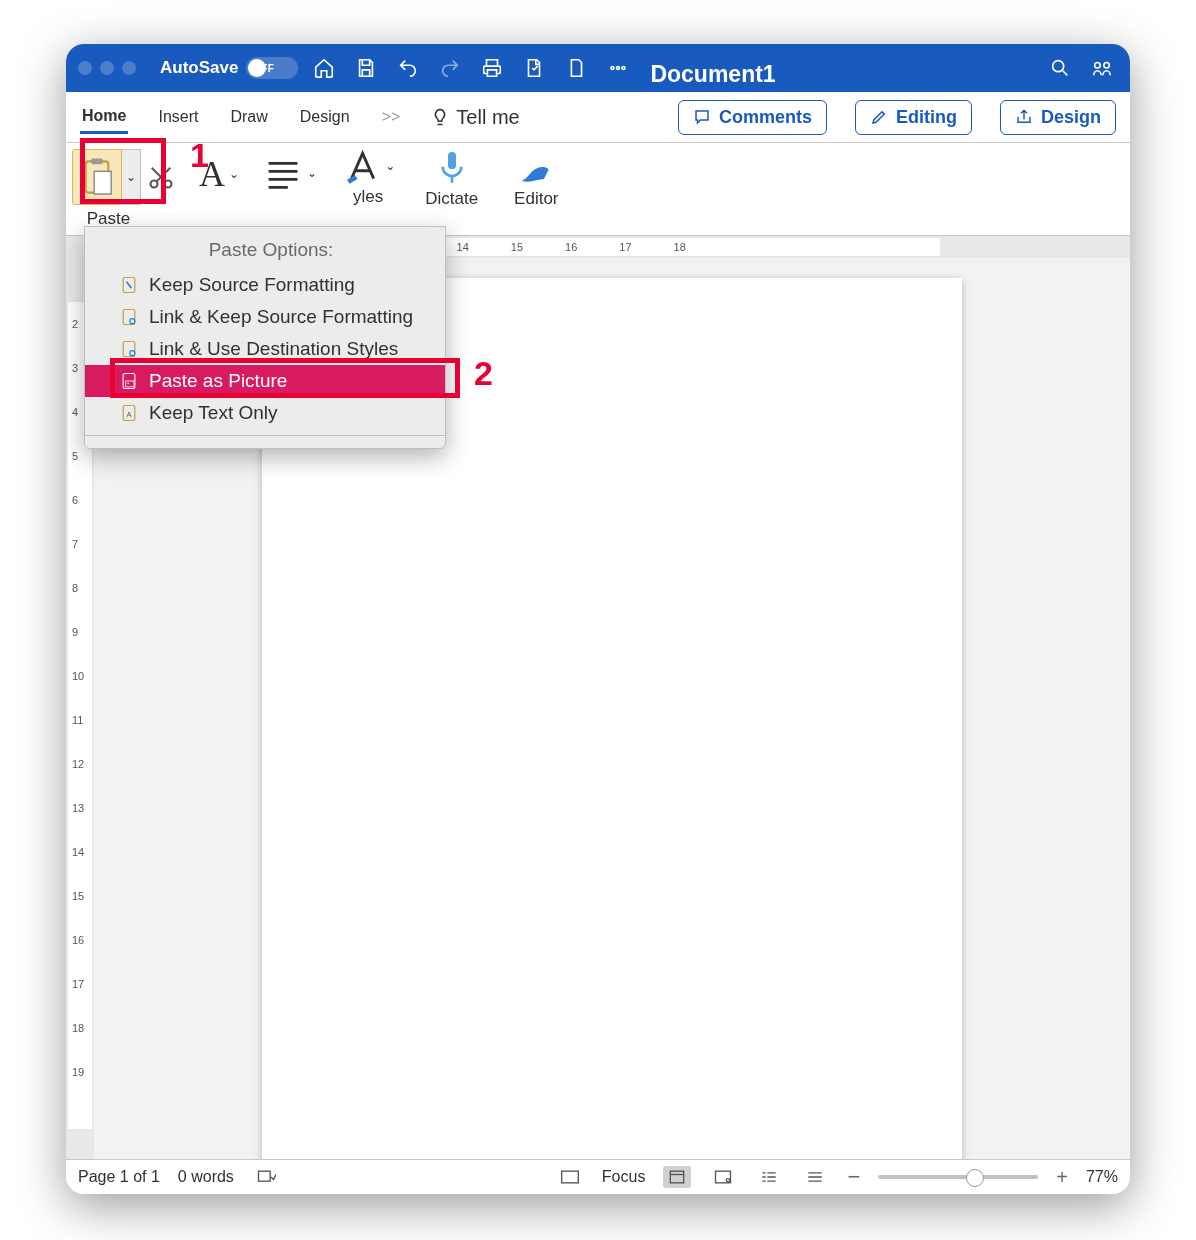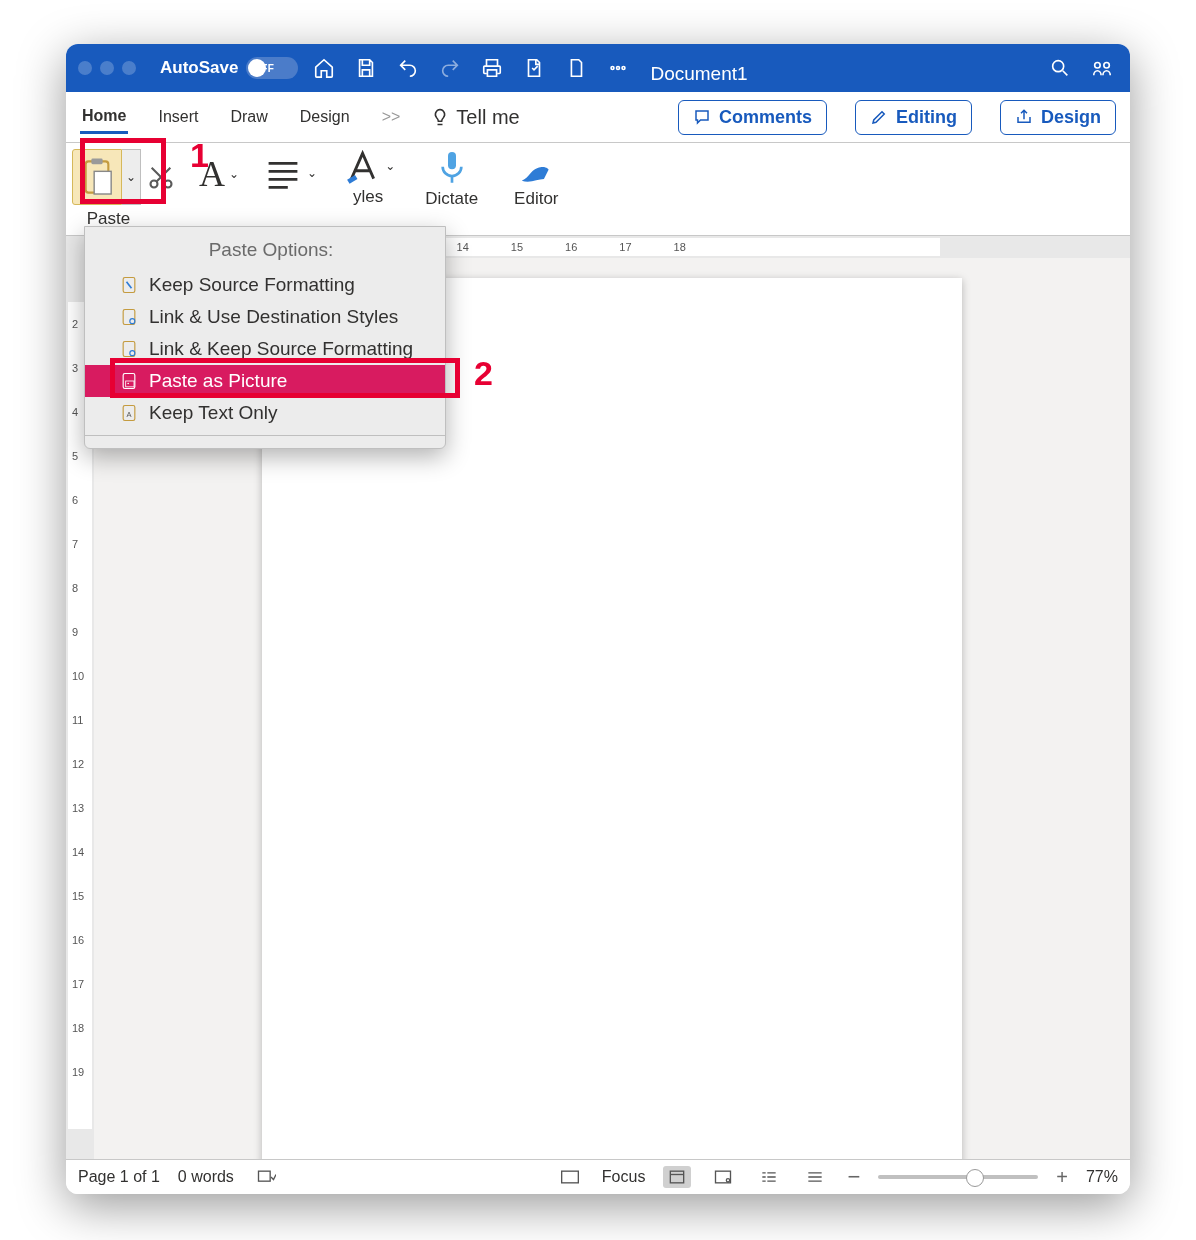--- a/index.html
+++ b/index.html
@@ -12,41 +12,41 @@
     --text-dark: #323130;
     --annotate-red: #E70033;
     --dropdown-bg: #ECECEC;
     --highlight: #D81B60;
   }
   html, body { margin:0; padding:0; font-family: -apple-system, "Segoe UI", sans-serif; background:#FFF; }
 
   .frame { position:relative; width:1196px; height:1240px; background:#FFF; }
   .window {
     position:absolute; left:66px; top:44px; width:1064px; height:1150px;
-    border-radius:12px; overflow:hidden; background:#FFF;
+    border-radius:18px; overflow:hidden; background:#FFF;
     box-shadow:0 12px 48px rgba(0,0,0,.4);
     display:flex; flex-direction:column;
   }
   
   .titlebar {
     height:48px; background:var(--title-blue); display:flex; align-items:center;
     padding:0 12px; color:#FFF; gap:10px; flex-shrink:0;
   }
   .traffic { display:flex; gap:8px; align-items:center; margin-right:14px; }
   .dot { width:14px; height:14px; border-radius:50%; background:rgba(255,255,255,.22); }
   .autosave { display:flex; align-items:center; gap:8px; font-weight:600; font-size:17px; }
   .toggle {
     width:52px; height:22px; border-radius:11px; background:#4b7cc9;
     display:flex; align-items:center; padding:2px; box-sizing:border-box; position:relative;
   }
   .toggle .knob { width:18px; height:18px; border-radius:50%; background:#FFF; }
   .toggle .off { position:absolute; right:24px; font-size:10px; color:#fff; font-weight:700; letter-spacing:.5px; }
   .tb-icon { width:22px; height:22px; fill:none; stroke:#FFF; stroke-width:1.8; }
   .tb-btn { display:flex; align-items:center; justify-content:center; width:32px; height:32px; }
-  .title { margin-left:6px; font-size:19px; font-weight:400;margin-top:12px; }
+  .title { margin-left:6px; font-size:23px; font-weight:700;margin-top:12px; }
   .tb-spacer { flex:1; }
 
   
   .tabrow {
     height:50px; background:#FFF; display:flex; align-items:center; padding:0 14px; gap:28px;
     border-bottom:1px solid var(--border-grey); flex-shrink:0;
   }
   .tab { font-size:16px; color:var(--text-dark); padding:6px 2px; cursor:pointer; }
   .tab.active { font-weight:700; border-bottom:3px solid var(--title-blue); }
   .tellme { display:flex; align-items:center; gap:6px; color:var(--text-dark); font-size:20px; }
@@ -318,30 +318,30 @@
           </span>
         <span>Keep Source Formatting</span>
       </div>
       <div class="item">
         <span class="ic">
             <svg width="18" height="20" viewBox="0 0 20 24">
               <rect x="3" y="3" width="14" height="18" rx="2" fill="none" stroke="#C49B3F" stroke-width="1.4"></rect>
               <circle cx="14" cy="17" r="3" fill="none" stroke="#2E7CD6" stroke-width="1.4"></circle>
             </svg>
           </span>
-        <span>Link &amp; Use Destination Styles</span>
+        <span>Link &amp; Keep Source Formatting</span>
       </div>
       <div class="item">
         <span class="ic">
             <svg width="18" height="20" viewBox="0 0 20 24">
               <rect x="3" y="3" width="14" height="18" rx="2" fill="none" stroke="#C49B3F" stroke-width="1.4"></rect>
               <circle cx="14" cy="17" r="3" fill="none" stroke="#2E7CD6" stroke-width="1.4"></circle>
             </svg>
           </span>
-        <span>Link &amp; Keep Source Formatting</span>
+        <span>Link &amp; Use Destination Styles</span>
       </div>
       <div class="item selected">
         <span class="ic">
             <svg width="18" height="20" viewBox="0 0 20 24">
               <rect x="3" y="3" width="14" height="18" rx="2" fill="none" stroke="#FFF" stroke-width="1.4"></rect>
               <rect x="6" y="12" width="10" height="7" fill="none" stroke="#FFF"></rect>
               <circle cx="9" cy="15" r="1" fill="#FFF"></circle>
             </svg>
           </span>
         <span>Paste as Picture</span>

